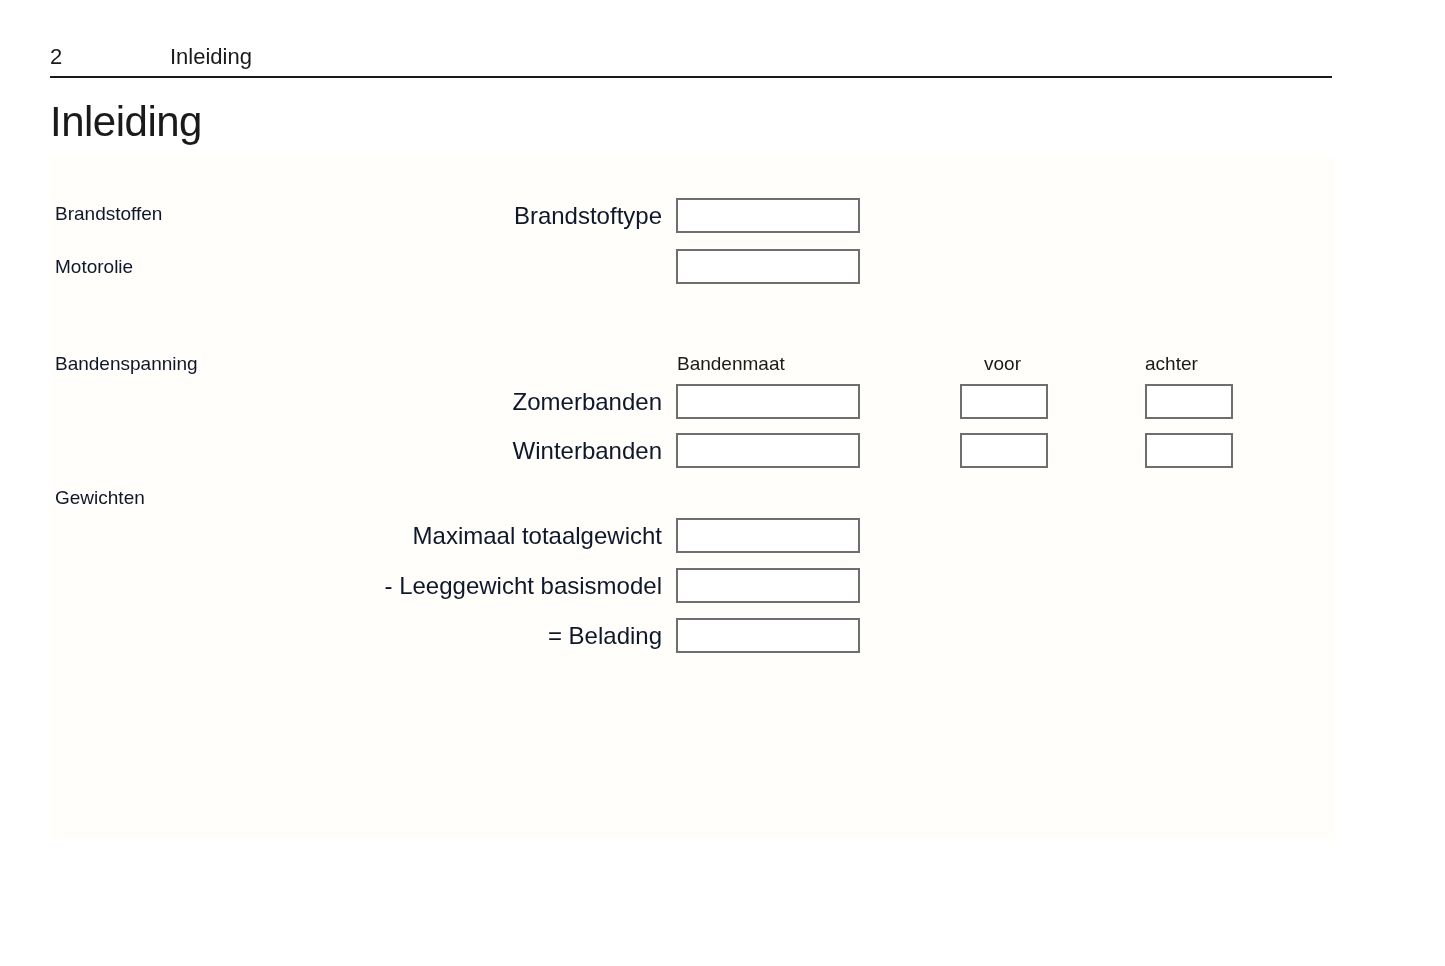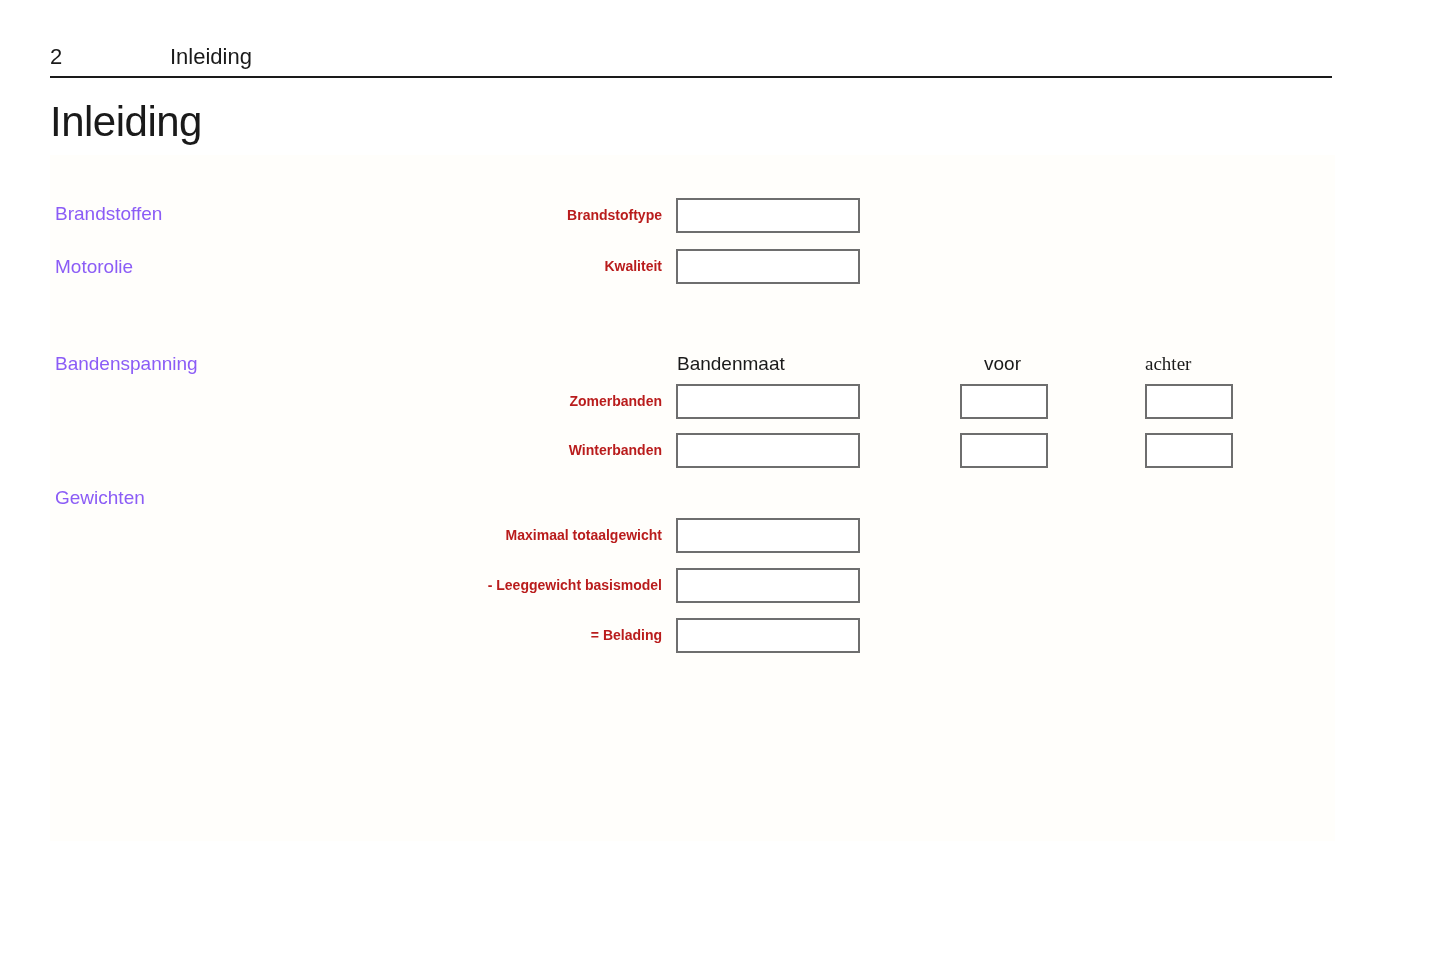--- a/index.html
+++ b/index.html
@@ -65,21 +65,21 @@
     height: 686px;
     background: #fffefb;
   }
 
   
   .section-heading {
     position: absolute;
     left: 5px;
     font-size: 19px;
     line-height: 24px;
-    color: #8b5cf6;
+    color: #0f172a;
     white-space: nowrap;
   }
   #section-heading-brandstoffen   { top: 47px; }
   #section-heading-motorolie      { top: 100px; }
   #section-heading-bandenspanning { top: 197px; }
   #section-heading-gewichten      { top: 331px; }
 
   
   .form-row {
     position: absolute;
@@ -88,26 +88,25 @@
     height: 35px;
   }
   .row-label {
     position: absolute;
     left: 0;
     width: 620px;
     top: 0;
     height: 35px;
     line-height: 35px;
     text-align: right;
-    font-size: 14px;
-    color: #b91c1c;
+    font-size: 24px;
+    color: #0f172a;
     white-space: nowrap;
     padding-right: 8px;
     box-sizing: border-box;
-    font-weight: bold;
   }
   .field-box {
     position: absolute;
     top: 0;
     height: 35px;
     background: #ffffff;
     border: 2px solid #6e6e6e;
     box-sizing: border-box;
   }
   .field-main  { left: 626px; width: 184px; }
@@ -135,21 +134,21 @@
   .column-header {
     position: absolute;
     top: 0;
     font-size: 19px;
     line-height: 26px;
     color: #1a1a1a;
     white-space: nowrap;
   }
   #column-header-bandenmaat { left: 627px; text-align: right; }
   #column-header-voor       { left: 910px; margin-left: 24px; }
-  #column-header-achter     { left: 1095px; font-family: Liberation Serif, serif; }
+  #column-header-achter     { left: 1095px; }
 </style>
 </head>
 <body>
 
 <div id="page-header">
   <span class="page-number">2</span>
   <span class="chapter-name">Inleiding</span>
 </div>
 
 <h1 id="chapter-title">Inleiding</h1>
@@ -163,21 +162,20 @@
   <div class="section-heading" id="section-heading-bandenspanning">Bandenspanning</div>
 
   <div class="section-heading" id="section-heading-gewichten">Gewichten</div>
 
   <div class="form-row" id="row-brandstoftype">
     <div class="row-label">Brandstoftype</div>
     <input type="text" class="field-box field-main" value="" style="">
   </div>
 
   <div class="form-row" id="row-kwaliteit">
-    <div class="row-label">Kwaliteit</div>
     <input type="text" class="field-box field-main" value="" style="">
   </div>
 
 
   <div id="tyre-column-headers">
     <span class="column-header" id="column-header-bandenmaat">Bandenmaat</span>
     <span class="column-header" id="column-header-voor">voor</span>
     <span class="column-header" id="column-header-achter">achter</span>
   </div>
 

